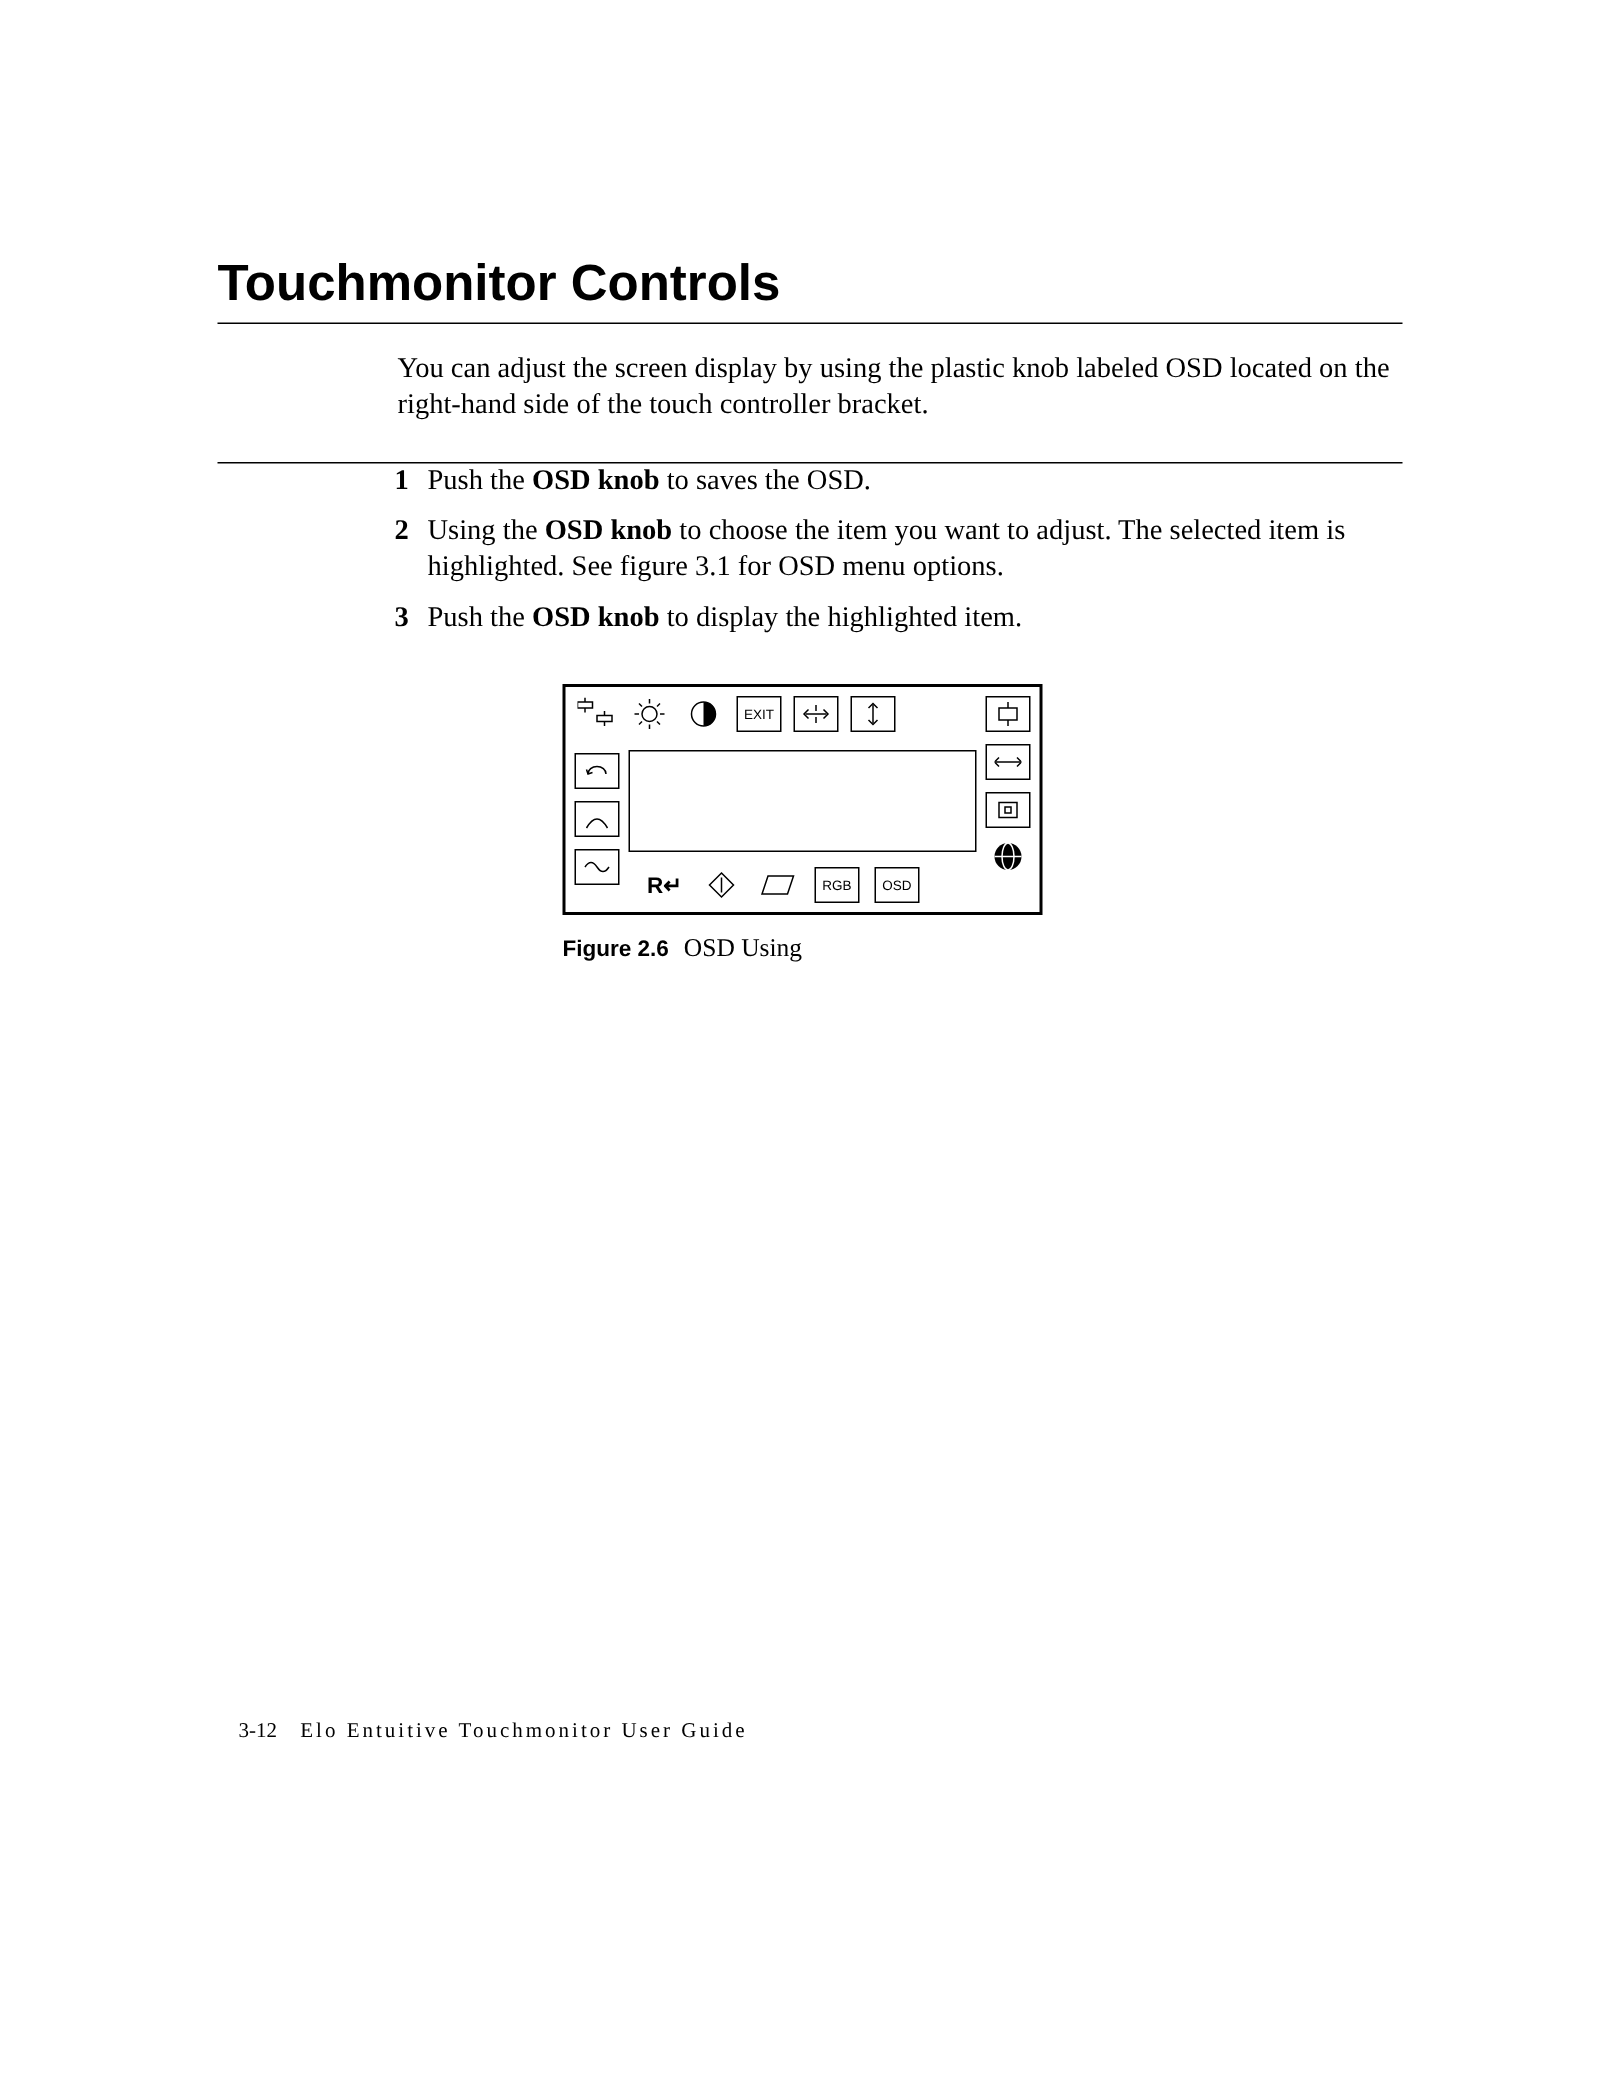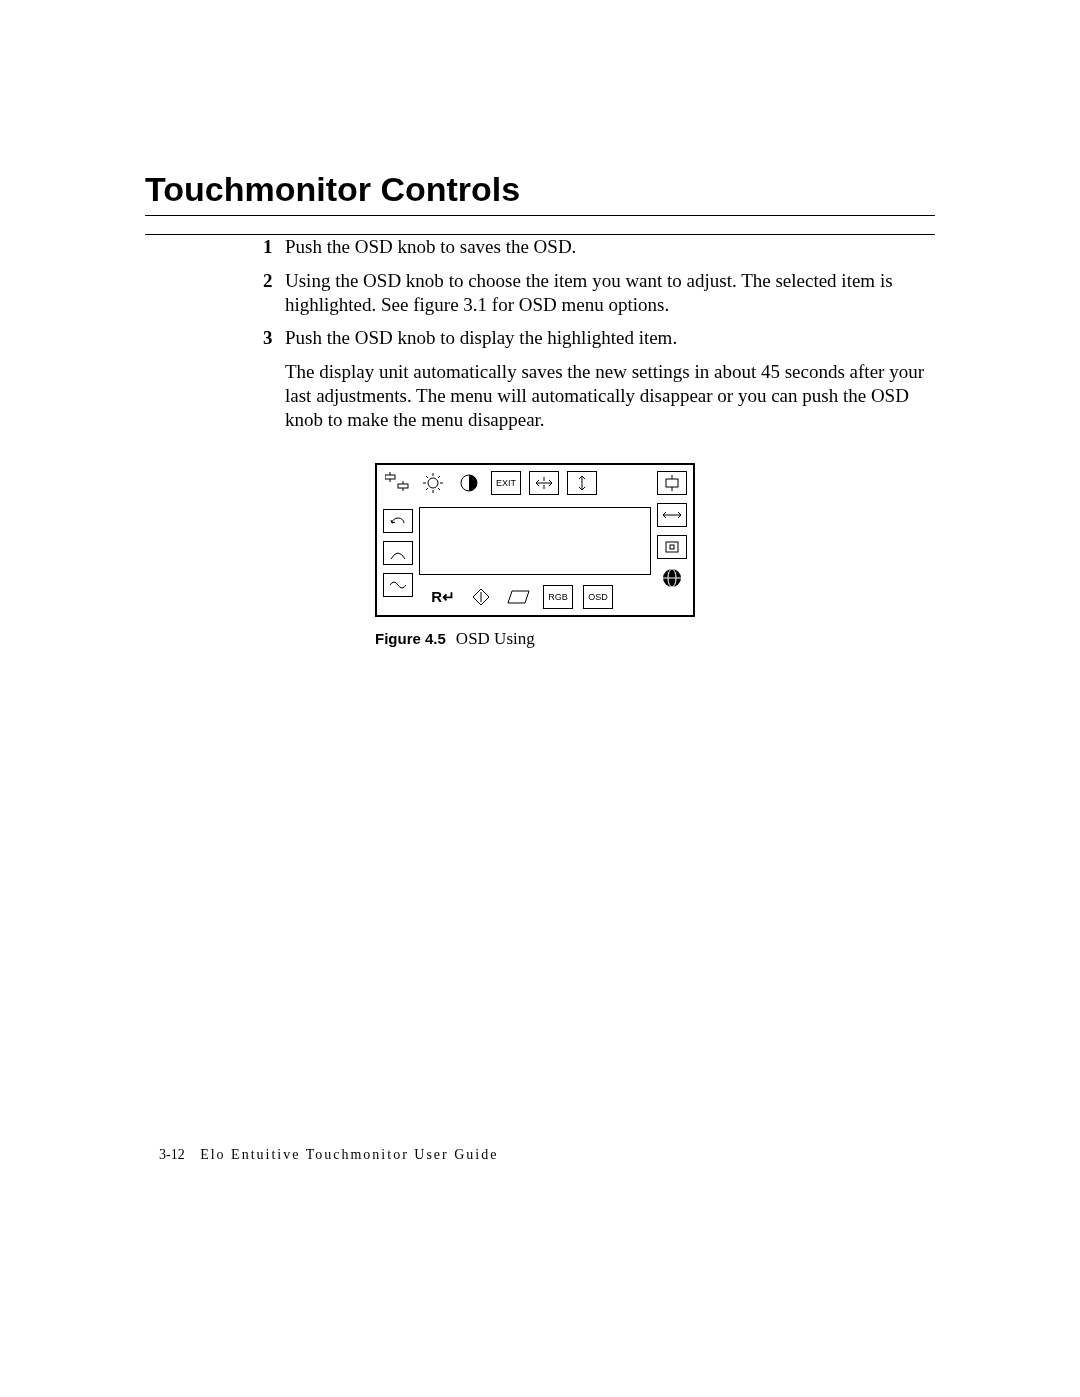--- a/index.html
+++ b/index.html
@@ -60,21 +60,21 @@
     position: absolute;
     left: 0;
     top: 0;
     font-weight: 700;
   }
   .after-steps {
     margin: 4px 0 0 140px;
     font-size: 19px;
     line-height: 1.25;
   }
-  .bold { font-weight: 400; margin-top: 41px; }
+  .bold { font-weight: 700; margin-top: 41px; }
 
   .figure-wrap {
     margin: 32px 0 0 230px;
   }
   .osd-box {
     border: 2px solid #000;
     width: 316px;
     height: 150px;
     position: relative;
     background: #fff;
@@ -130,41 +130,39 @@
   .footer .pagenum { letter-spacing: 0; margin-right: 10px; }
 </style>
 </head>
 <body>
 
 <div class="page">
 
   <h1 class="section-title">Touchmonitor Controls</h1>
   <hr class="rule">
 
+  <p class="intro">You can adjust the screen display by using the plastic knob labeled OSD located on the right-hand side of the touch controller bracket.</p>
 
   <hr class="rule">
 
   <ol class="steps">
     <li>
       <span class="num">1</span>
       <span>Push the </span><span class="bold">OSD knob</span><span> to saves the OSD.</span>
     </li>
     <li>
       <span class="num">2</span>
       <span>Using the </span><span class="bold">OSD knob</span><span> to choose the item you want to adjust. The selected item is highlighted. See figure 3.1 for OSD menu options.</span>
     </li>
     <li>
       <span class="num">3</span>
       <span>Push the </span><span class="bold">OSD knob</span><span> to display the highlighted item.</span>
     </li>
   </ol>
 
-  <p class="after-steps">
-    <span>The display unit automatically saves the new settings in about 45 seconds after your last adjustments. The menu will automatically disappear or you can push the </span><span class="bold">OSD knob</span><span> to make the menu disappear.</span>
-  </p>
 
   <div class="figure-wrap">
     <div class="osd-box">
 
       <div class="row top">
         <span class="iconplain">
           <svg class="ic" viewBox="0 0 24 22">
               <g stroke="#000" stroke-width="1" fill="none">
             <rect x="0" y="3" width="10" height="4"></rect>
                 <line x1="5" y1="0" x2="5" y2="3"></line>
@@ -298,21 +296,21 @@
               <polygon points="5,5 22,5 18,17 1,17" fill="none" stroke="#000"></polygon>
             </svg>
         </span>
         <span class="iconbox">RGB</span>
         <span class="iconbox">OSD</span>
       </div>
 
     </div>
 
     <div class="figure-caption">
-      <span class="figlabel">Figure 4.5</span><span>OSD Using</span>
+      <span class="figlabel">Figure 2.6</span><span>OSD Using</span>
     </div>
   </div>
 
   <div class="footer">
     <span class="pagenum">3-12</span>
     <span>Elo Entuitive Touchmonitor User Guide</span>
   </div>
 
 </div>
 

